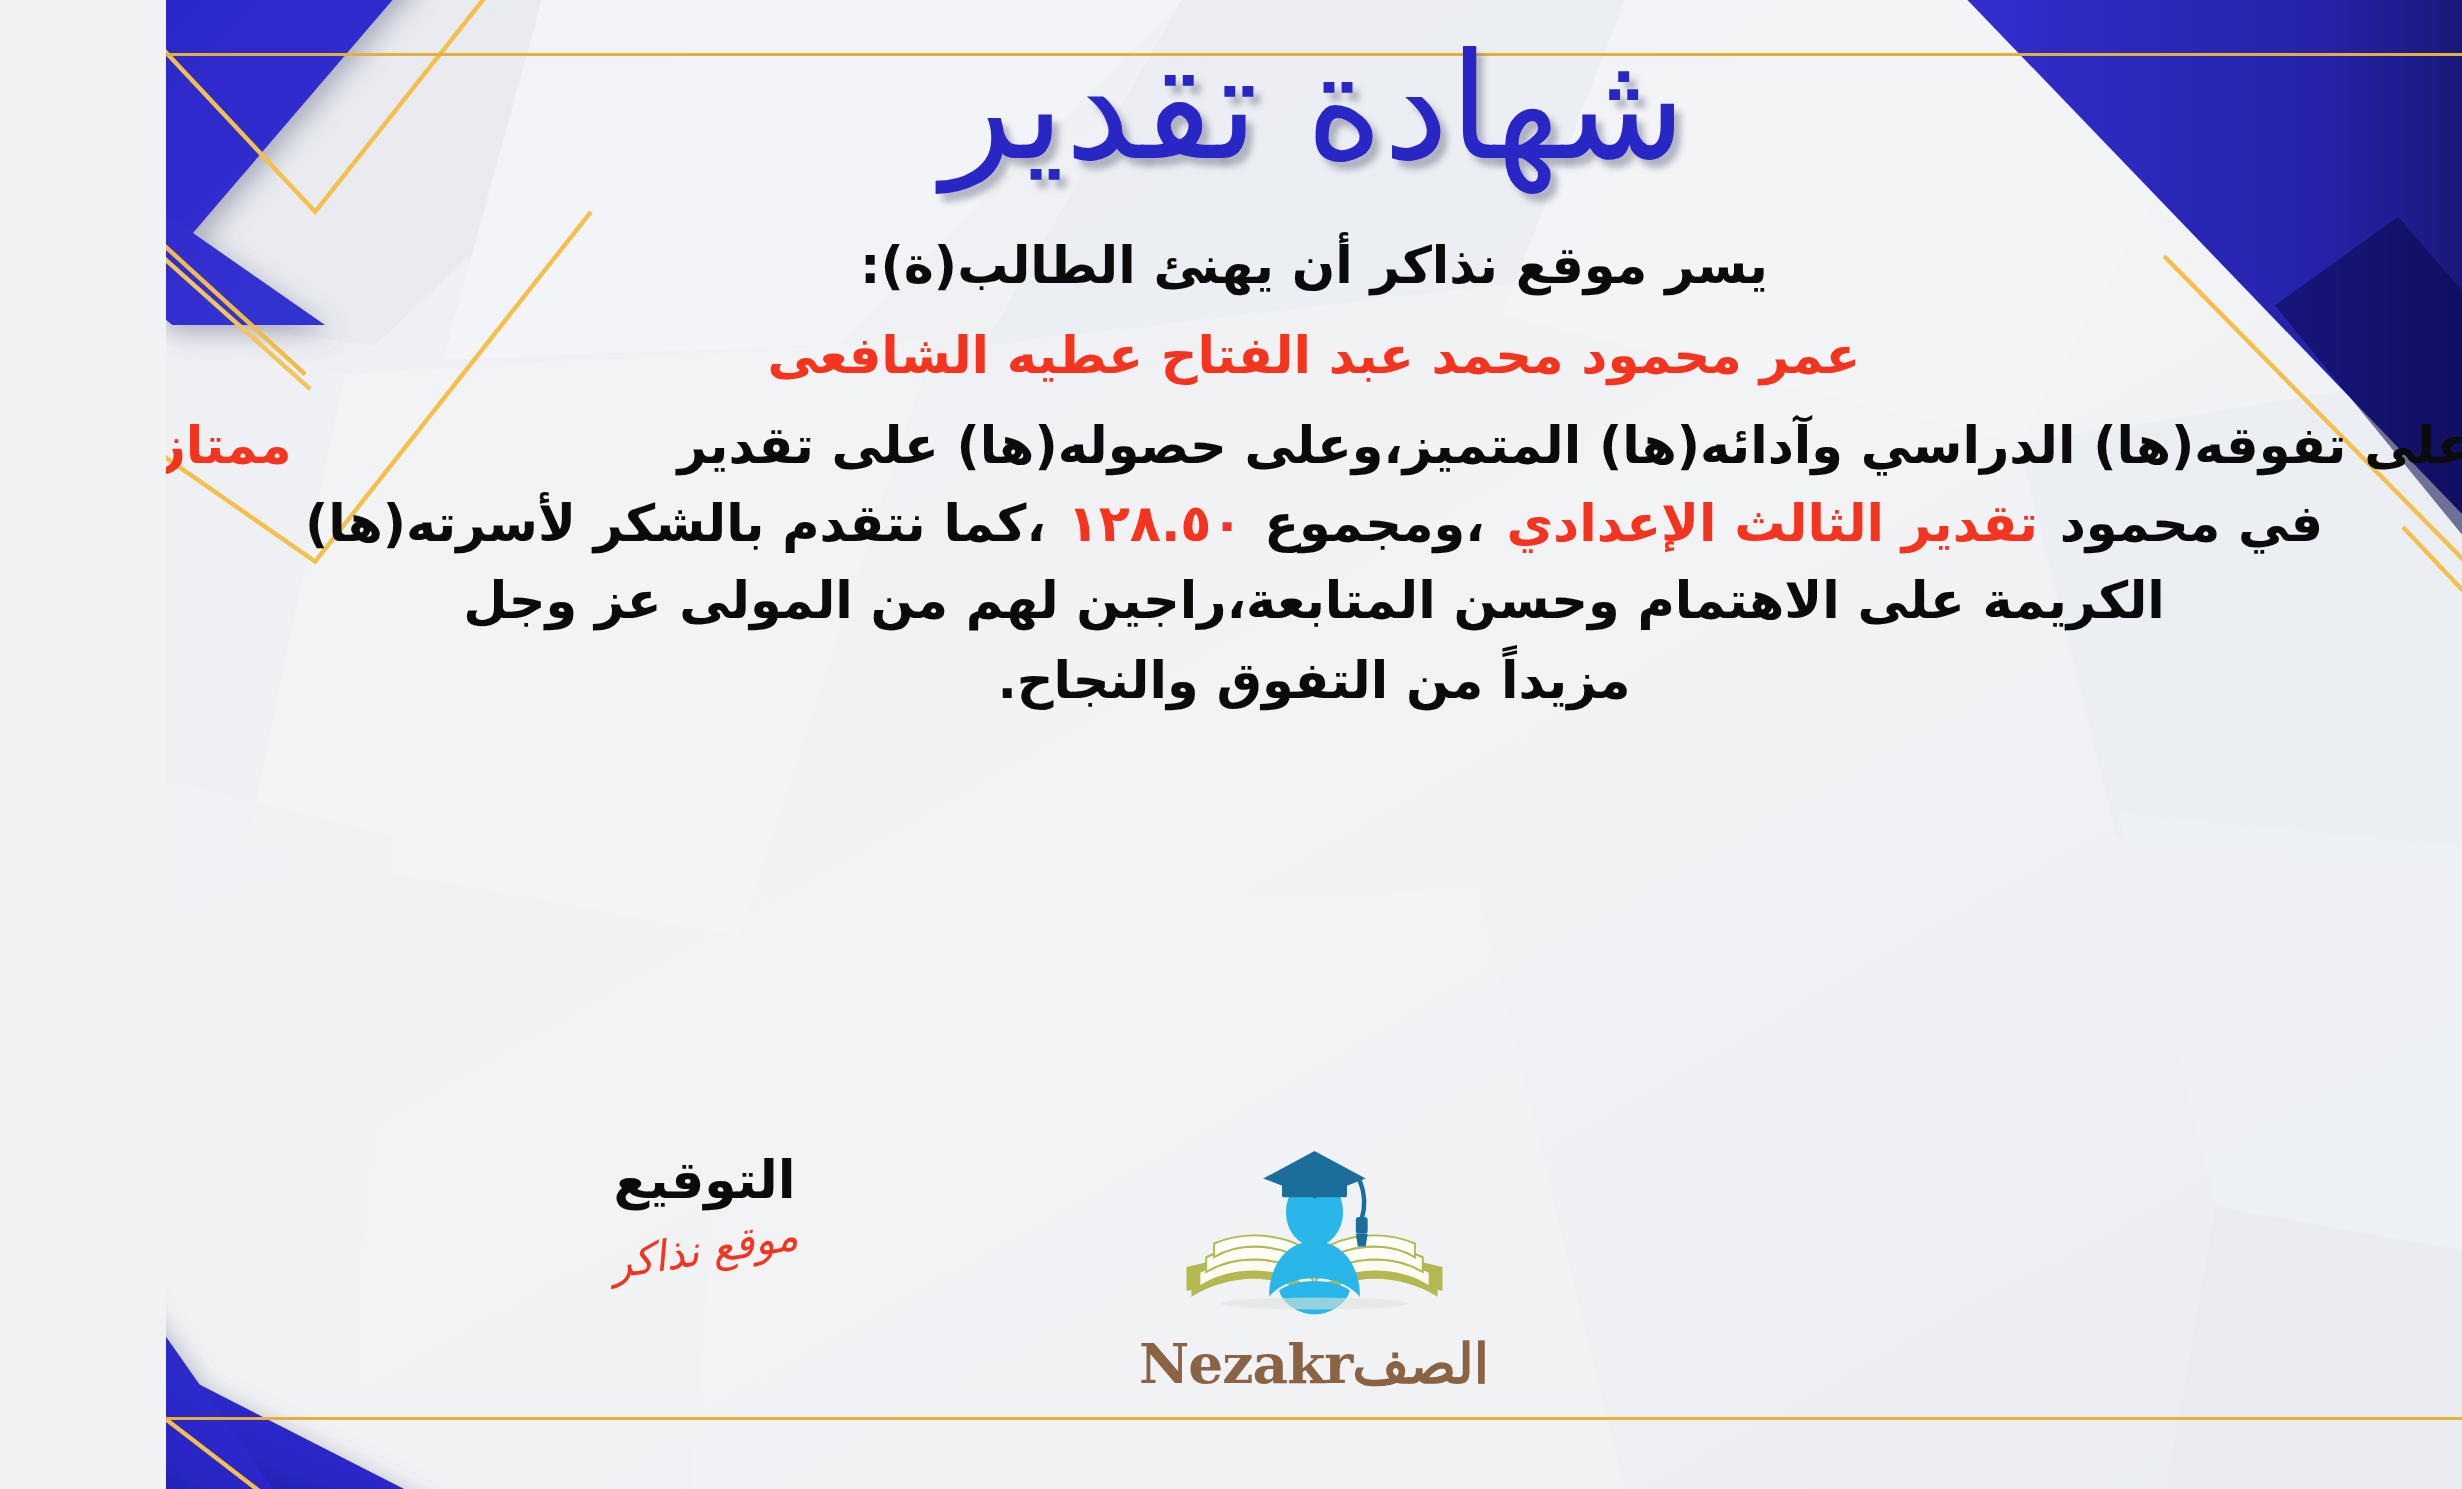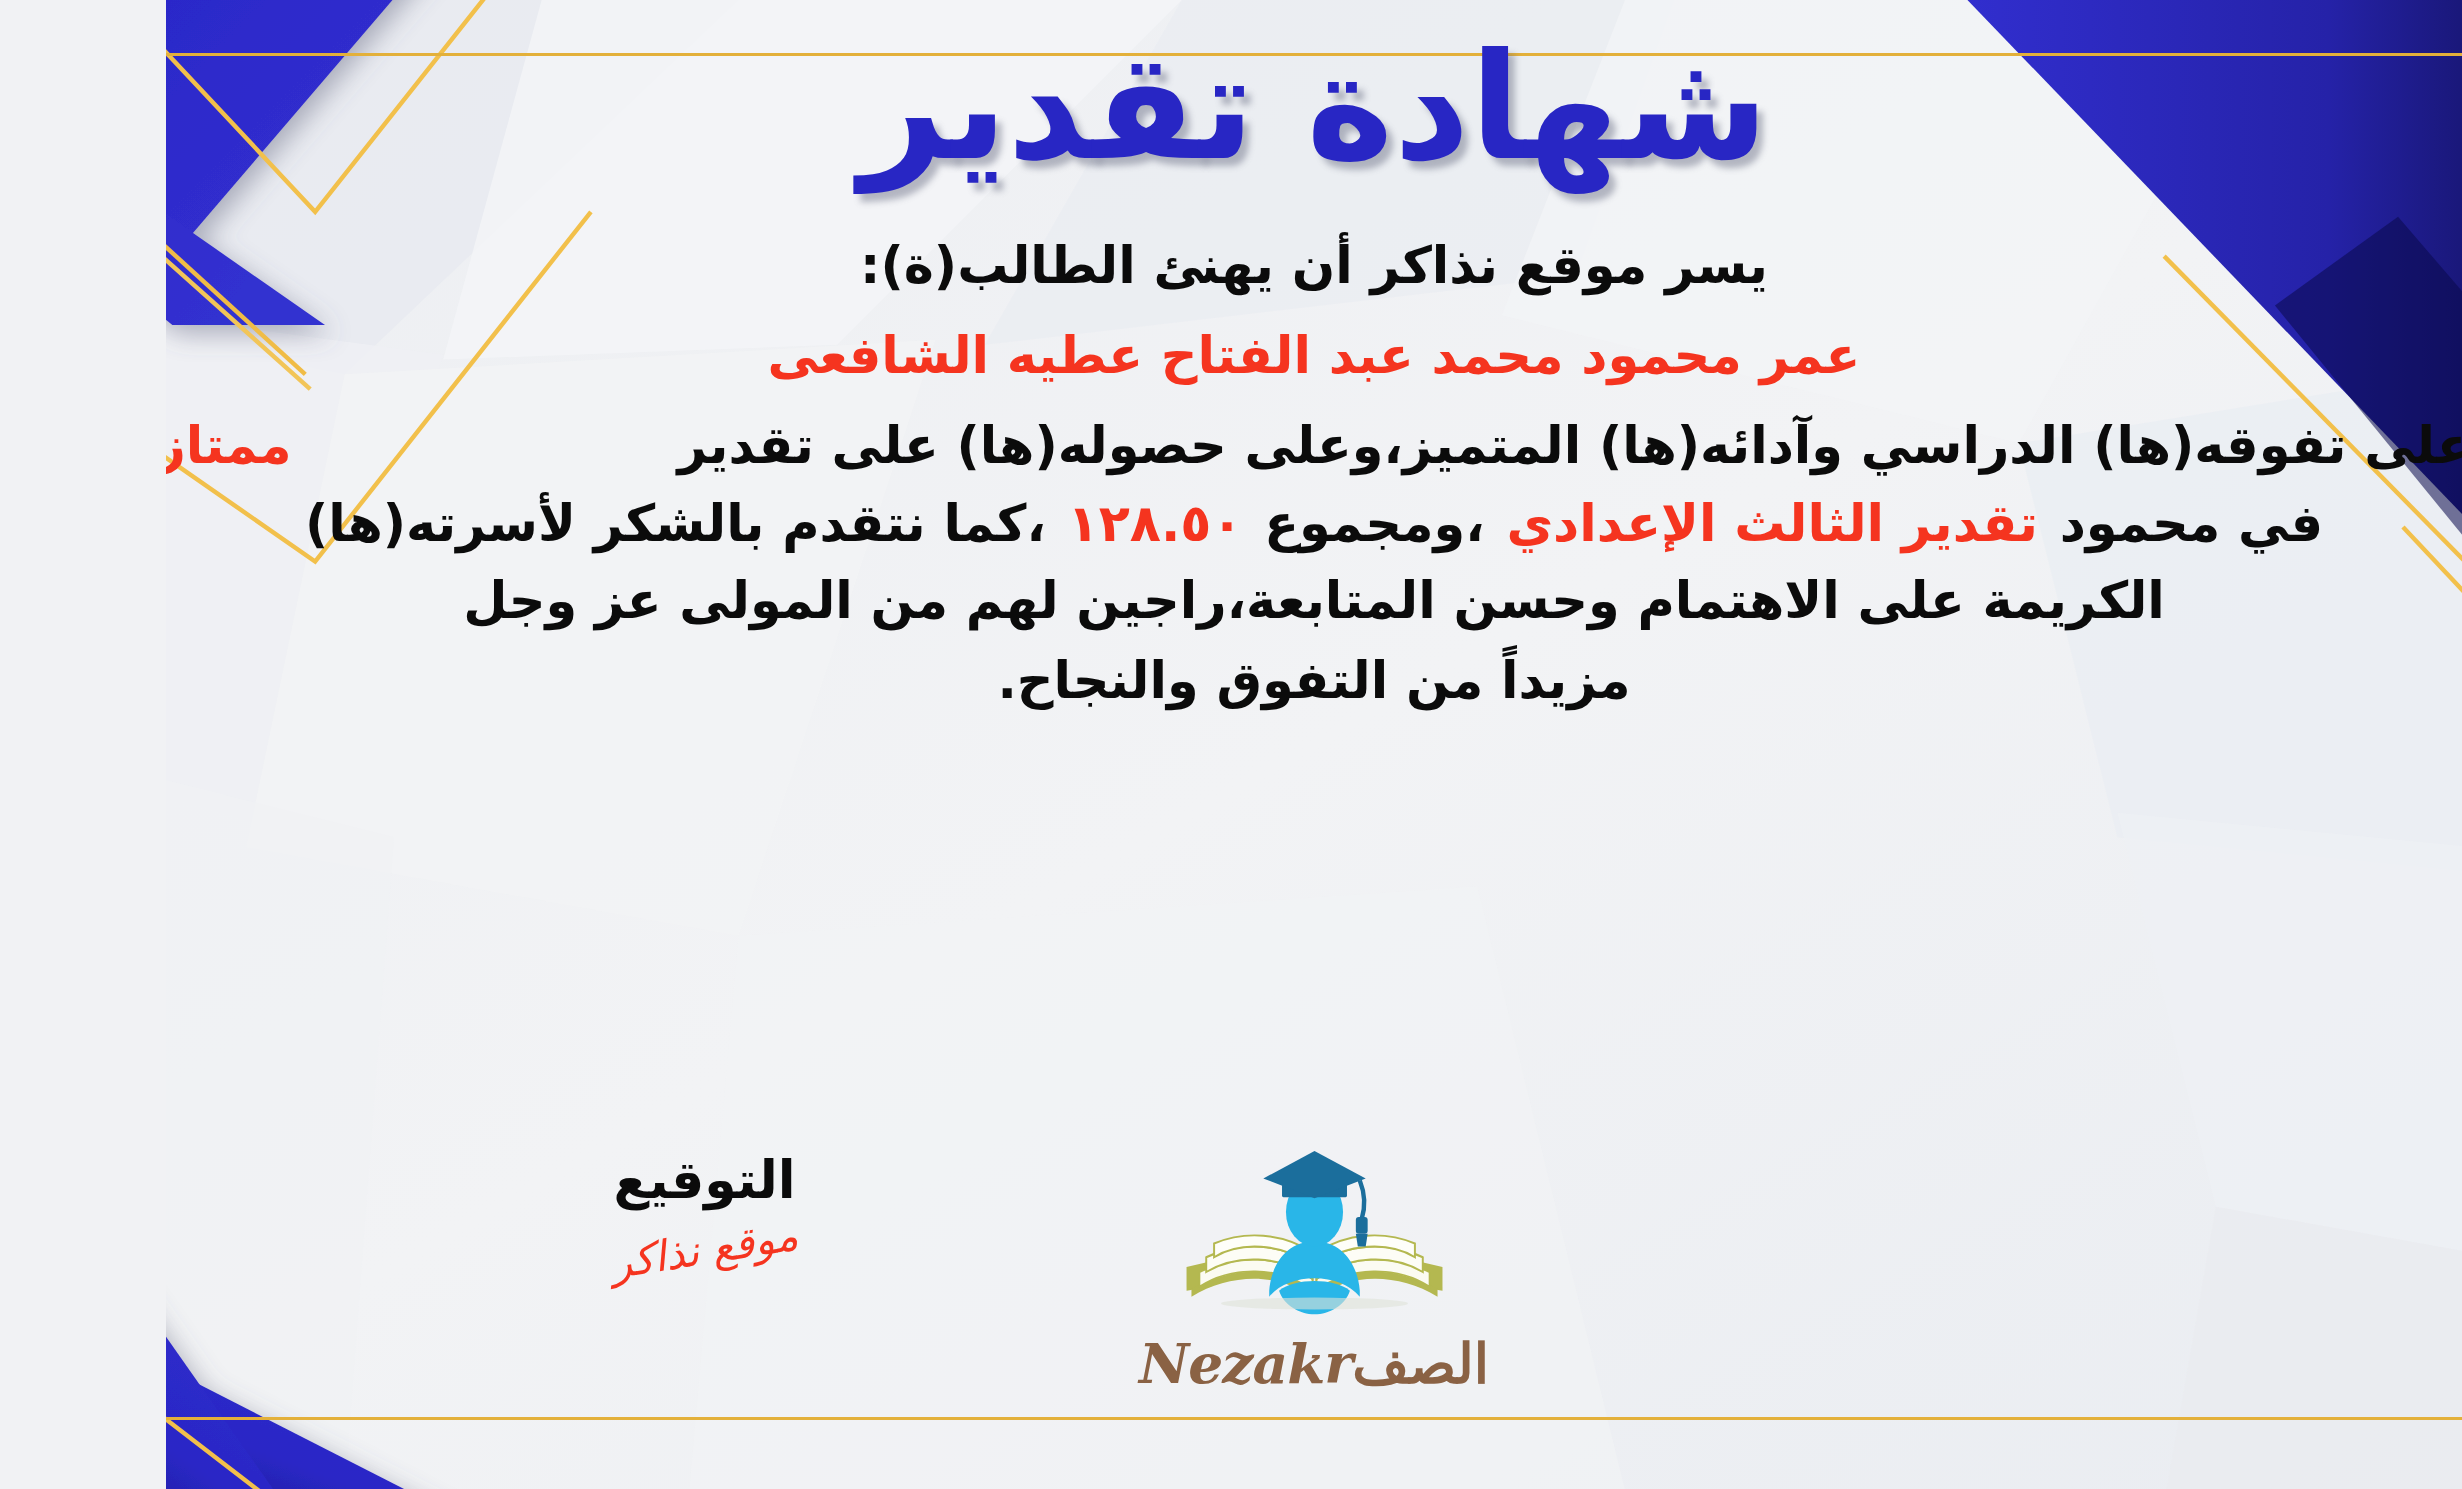--- a/index.html
+++ b/index.html
@@ -32,21 +32,21 @@
   
   #content{
     position:absolute;inset:0;z-index:5;
     display:flex;flex-direction:column;align-items:center;
   }
 
   .cert-title{
     margin-top:29.5px;
     font-size:148px;
     line-height:1.05;
-    font-weight:700;
+    font-weight:400;
     color:#2826c4;
     text-shadow:6.9px 7.9px 6.9px rgba(90,95,120,.42);
     letter-spacing:-3px;
     direction:rtl;
     text-align:right;
     height:163px;
   }
 
   .body-block{
     margin-top:34px;
@@ -121,21 +121,21 @@
   .logo-text{
     margin-top:-8.9px;
     font-size:55px;
     font-weight:700;
     color:#8a6244;
     direction:rtl;
     letter-spacing:-1px;
     font-family:"DejaVu Serif","Liberation Serif",serif;
     white-space:nowrap;
   }
-  .logo-text .lat{font-family:"DejaVu Serif","Liberation Serif",serif;font-style:italic;margin-top:39px;}
+  .logo-text .lat{font-family:"DejaVu Serif","Liberation Serif",serif;margin-top:39px;}
 </style>
 </head>
 <body>
 
 <div id="bg">
   <svg viewBox="0 0 5337 3025" preserveAspectRatio="none" xmlns="http://www.w3.org/2000/svg">
     <defs>
       <linearGradient id="bgg" x1="0" y1="0" x2="1" y2="1">
         <stop offset="0" stop-color="#eceef2"></stop>
         <stop offset="0.5" stop-color="#f2f3f5"></stop>

